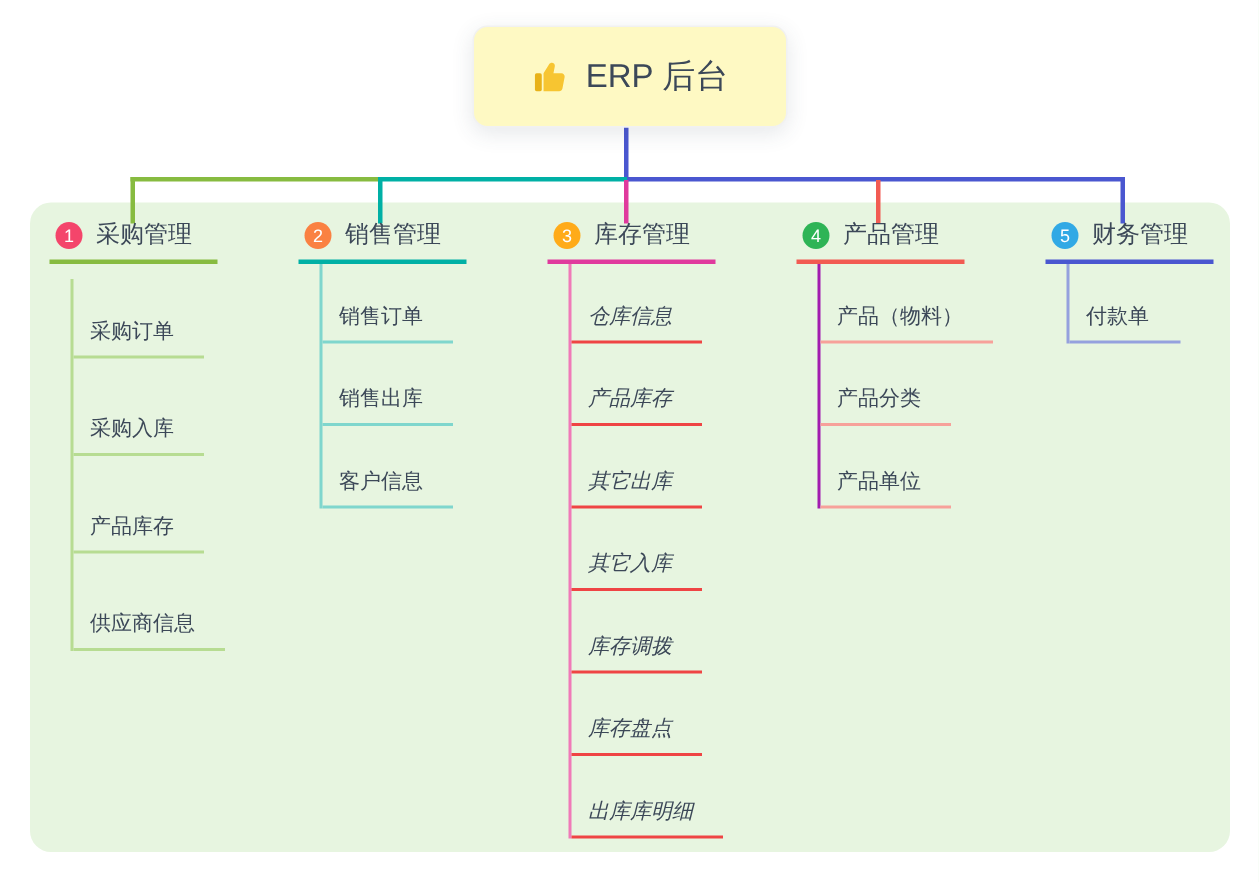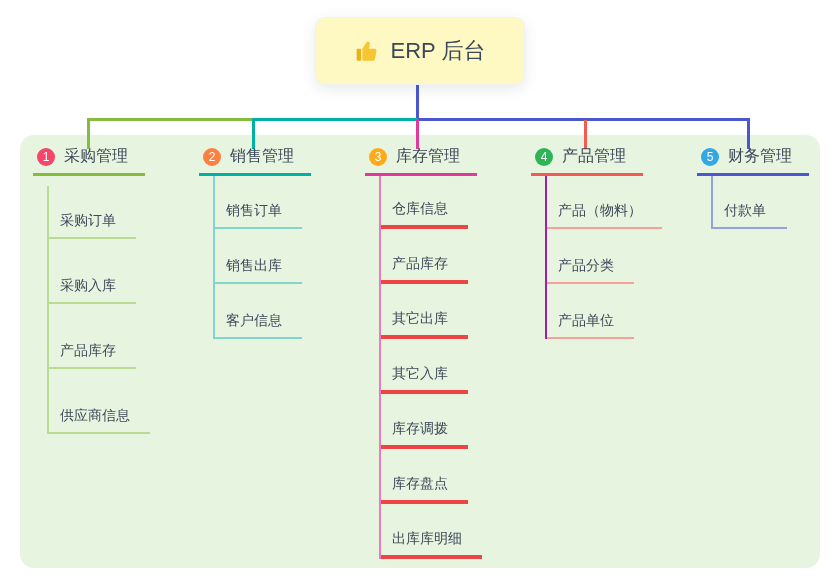--- a/index.html
+++ b/index.html
@@ -48,21 +48,21 @@
   .b2 .items{border-left:2px solid #7fd6cd;}
   .b3 .items{border-left:2px solid #f07ab8;}
   .b4 .items{border-left:2px solid #a21caf;}
   .b5 .items{border-left:2px solid #95a1de;}
   .item { height:55px; display:flex; align-items:flex-end;
     width:fit-content; min-width:74px; padding:0 20px 7px 11px;
     font-size:14px; white-space:nowrap; }
   .items .item:first-child { height:53px; }
   .b1 .item{border-bottom:2px solid #b7dc92;margin-top:10px;}
   .b2 .item{border-bottom:2px solid #7fd6cd;}
-  .b3 .item{border-bottom:4px solid #ef4444;}
+  .b3 .item{border-bottom:2px solid #ef4444;font-style:italic;}
   .b4 .item{border-bottom:2px solid #f7a19a;}
   .b5 .item{border-bottom:2px solid #95a1de;}
 </style>
 </head>
 <body>
 
 <div class="canvas">
 
   <div class="panel"></div>
 

